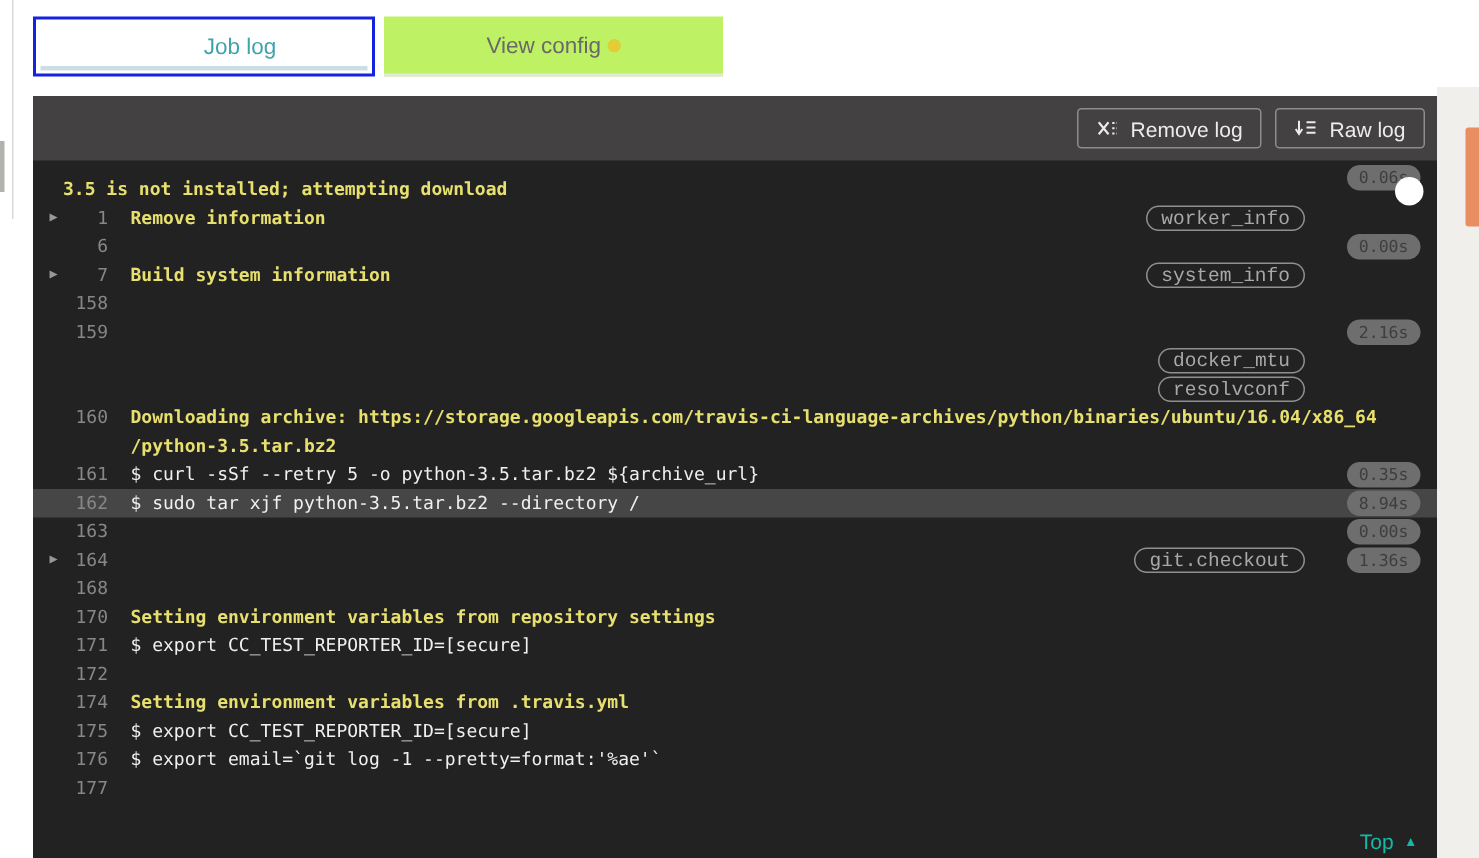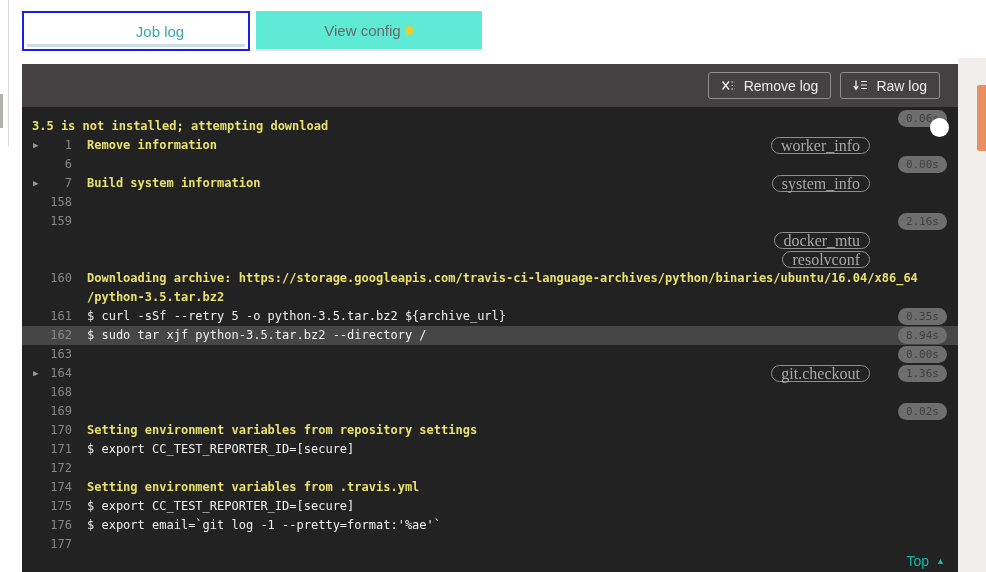--- a/index.html
+++ b/index.html
@@ -16,59 +16,59 @@
     position:absolute;left:22px;top:11px;width:228px;height:40px;box-sizing:border-box;
     border:2px solid var(--focus-blue,#1722e0);background:#fff;cursor:pointer;
     display:flex;align-items:center;justify-content:center;
     color:var(--accent-teal,#3fa4ac);font-size:15px;padding-left:48px;
   }
   .tab-joblog .active-underline{
     position:absolute;left:3px;right:3px;bottom:2px;height:3px;background:#cbdfe2;
   }
   .tab-viewconfig{
     position:absolute;left:256px;top:11px;width:226px;height:40px;box-sizing:border-box;
-    border-bottom:2px solid #e4e4e4;background:#5eead4;cursor:pointer;
+    border-bottom:2px solid #e4e4e4;background:#bef264;cursor:pointer;
     display:flex;align-items:center;justify-content:center;gap:4px;
     color:#696969;font-size:15px;
   }
   .dot-yellow{width:9px;height:9px;border-radius:50%;background:var(--dot-yellow,#e3cd35);}
   
   .page-right{position:absolute;left:958px;top:58px;width:28px;height:514px;background:#f1efec;}
   .orange-strip{position:absolute;left:977px;top:85px;width:9px;height:66px;background:var(--orange,#e98e62);border-radius:2px 0 0 2px;}
   
   .log{
     position:absolute;left:22px;top:64px;width:936px;height:508px;
     background:var(--log-bg,#222222);overflow:hidden;
   }
   .log-toolbar{
     height:43px;background:var(--toolbar-bg,#434141);
-    display:flex;align-items:center;justify-content:flex-end;gap:9px;padding-right:18px;
+    display:flex;align-items:center;justify-content:flex-end;gap:9px;padding-right:8px;
   }
   .log-btn{
     display:flex;align-items:center;gap:8px;height:27px;padding:0 12px;
     background:transparent;border:1px solid #8d8d8d;border-radius:3px;
     color:#ececec;font-size:14px;font-family:"Liberation Sans",sans-serif;cursor:pointer;
   }
   .log-btn svg{display:block;}
   .log-body{position:relative;padding-top:10px;}
   
   .row{
     position:relative;height:19px;line-height:19px;padding-left:65px;box-sizing:border-box;
     font-family:"DejaVu Sans Mono","Liberation Mono",monospace;font-size:12px;white-space:pre;
   }
-  .row.special{padding-left:10px;}
+  .row.special{padding-left:20px;}
   .row.hl{background:var(--highlight-bg,#464646);}
   .txt.fold,.special .txt{color:var(--log-yellow,#e8e06e);font-weight:bold;}
   .txt.cmd{color:#f0f0f0;}
   .num{position:absolute;left:0;top:0;width:50px;text-align:right;color:#878787;cursor:pointer;}
   .arrow{position:absolute;left:11px;top:0;color:#989898;font-size:9px;cursor:pointer;}
   .tag{
     position:absolute;right:88px;top:1px;height:15px;line-height:15px;padding:0 9px;
     border:1px solid #8f8f8f;border-radius:9px;color:#a8a8a8;
-    font-size:16px;font-family:Liberation Serif, serif;
+    font-size:13px;font-family:Liberation Mono, monospace;
   }
   .time{
     position:absolute;right:11px;top:1px;height:17px;line-height:17px;padding:0 8px;
     background:var(--time-badge-bg,#6e6e6e);border-radius:9px;
     color:var(--time-badge-text,#3e3e3e);
     font-size:11px;font-family:"DejaVu Sans Mono",monospace;
   }
   .special .time{top:-7px;}
   .dot-white{
     position:absolute;top:54px;right:9px;width:19px;height:19px;border-radius:50%;
@@ -130,21 +130,20 @@
       <div class="row"><span class="num">159</span><span class="time">2.16s</span></div>
       <div class="row"><span class="tag">docker_mtu</span></div>
       <div class="row"><span class="tag">resolvconf</span></div>
       <div class="row"><span class="num">160</span><span class="txt fold">Downloading archive: https://storage.googleapis.com/travis-ci-language-archives/python/binaries/ubuntu/16.04/x86_64</span></div>
       <div class="row"><span class="txt fold">/python-3.5.tar.bz2</span></div>
       <div class="row"><span class="num">161</span><span class="txt cmd">$ curl -sSf --retry 5 -o python-3.5.tar.bz2 ${archive_url}</span><span class="time">0.35s</span></div>
       <div class="row hl"><span class="num">162</span><span class="txt cmd">$ sudo tar xjf python-3.5.tar.bz2 --directory /</span><span class="time">8.94s</span></div>
       <div class="row"><span class="num">163</span><span class="time">0.00s</span></div>
       <div class="row"><span class="arrow">▶</span><span class="num">164</span><span class="tag">git.checkout</span><span class="time">1.36s</span></div>
       <div class="row"><span class="num">168</span></div>
-      <div class="row"><span class="num">169</span><span class="time">0.02s</span></div>
       <div class="row"><span class="num">170</span><span class="txt fold">Setting environment variables from repository settings</span></div>
       <div class="row"><span class="num">171</span><span class="txt cmd">$ export CC_TEST_REPORTER_ID=[secure]</span></div>
       <div class="row"><span class="num">172</span></div>
       <div class="row"><span class="num">174</span><span class="txt fold">Setting environment variables from .travis.yml</span></div>
       <div class="row"><span class="num">175</span><span class="txt cmd">$ export CC_TEST_REPORTER_ID=[secure]</span></div>
       <div class="row"><span class="num">176</span><span class="txt cmd">$ export email=`git log -1 --pretty=format:'%ae'`</span></div>
       <div class="row"><span class="num">177</span></div>
     </div>
 
   <div class="dot-white"></div>

